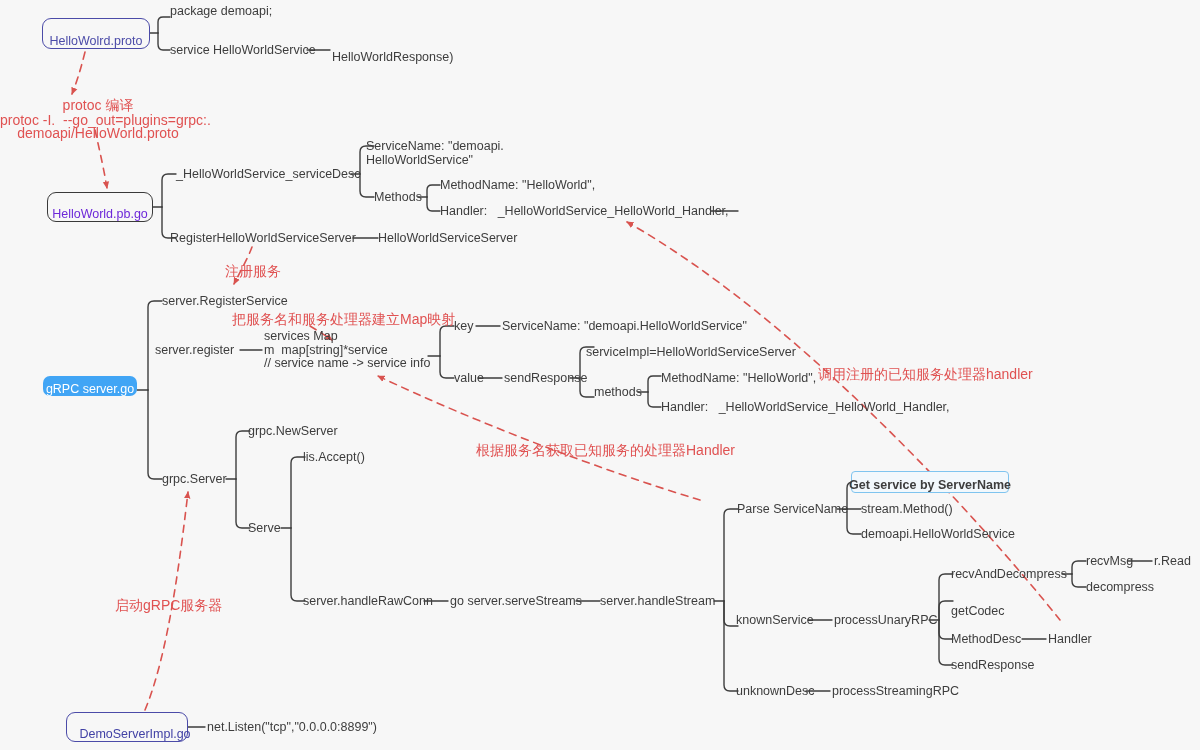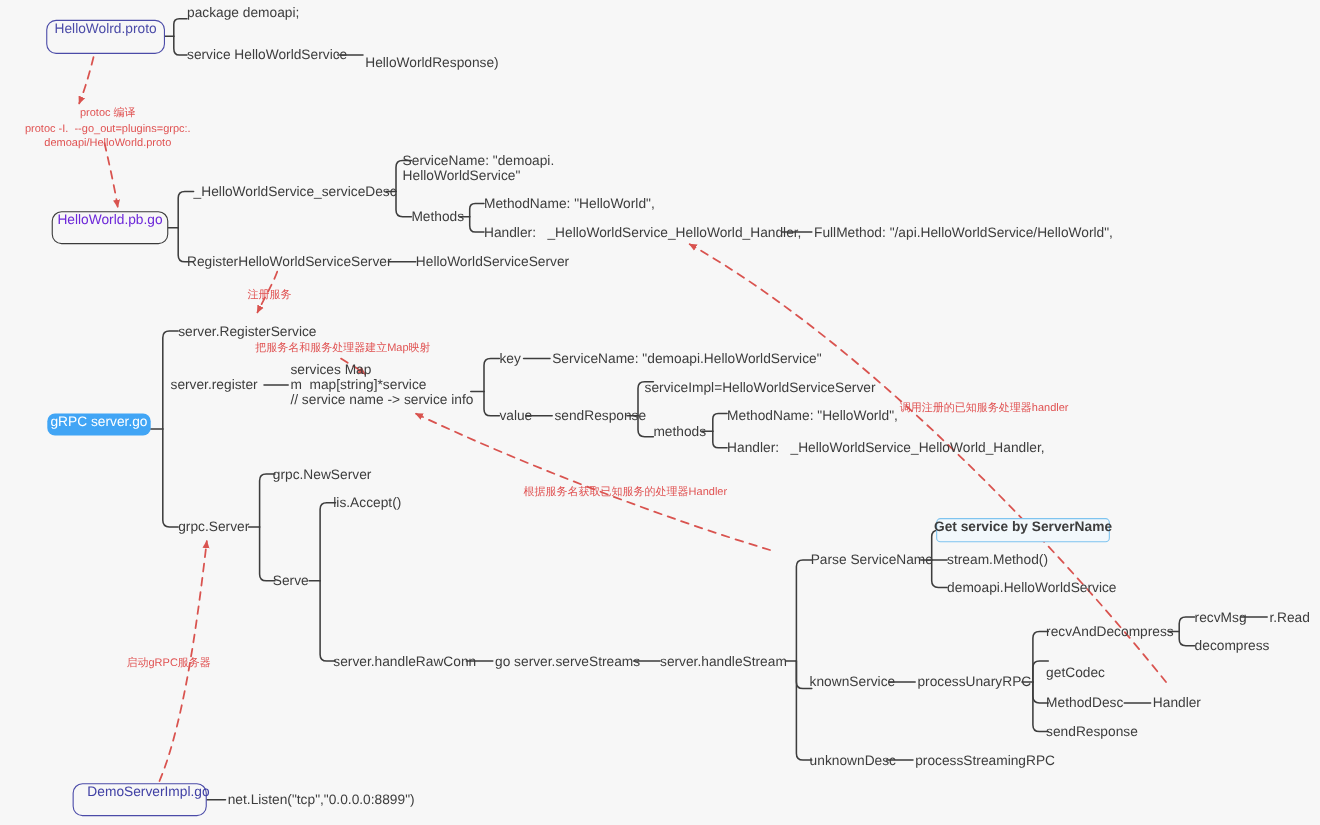--- a/index.html
+++ b/index.html
@@ -28,21 +28,21 @@
     color: #3d3d3d;
     line-height: 1.25;
     white-space: pre;
   }
 
   
   .boxnode {
     position: absolute;
     border-radius: 9px;
     display: flex;
-    align-items: flex-start;
+    align-items: flex-end;
     justify-content: center;
     font-size: 12.5px;
     box-sizing: border-box;
     white-space: nowrap;
   }
   .box-proto {
     border: 1.6px solid #4b4ba8;
     background: #f7f7f7;
     color: #4b4ba8;
   }
@@ -66,21 +66,21 @@
     border: 1.4px solid #7fc4ef;
     background: #f2f8fc;
     color: #3d3d3d;
     border-radius: 4px;
     font-weight: bold;
   }
   
   .anno {
     position: absolute;
     color: #e05252;
-    font-size: 10px;
+    font-size: 14px;
     line-height: 1.35;
     white-space: pre;
   }
   .anno.center { text-align: center; }
 </style>
 </head>
 <body>
 
 <div id="canvas">
 
@@ -222,21 +222,20 @@
   <div class="node" style="left:176px; top:167px;">_HelloWorldService_serviceDesc</div>
 
   <div class="node" style="left:366px; top:139px;">ServiceName: "demoapi.</div>
   <div class="node" style="left:366px; top:153px;">HelloWorldService"</div>
 
   <div class="node" style="left:374px; top:190px;">Methods</div>
 
   <div class="node" style="left:440px; top:178px;">MethodName: "HelloWorld",</div>
   <div class="node" style="left:440px; top:204px;">Handler:   _HelloWorldService_HelloWorld_Handler,</div>
 
-  <div class="node" style="left:740px; top:204px;">FullMethod: "/api.HelloWorldService/HelloWorld",</div>
 
   <div class="node" style="left:170px; top:231px;">RegisterHelloWorldServiceServer</div>
   <div class="node" style="left:378px; top:231px;">HelloWorldServiceServer</div>
 
   <div class="node" style="left:162px; top:294px;">server.RegisterService</div>
 
   <div class="node" style="left:155px; top:343px;">server.register</div>
 
   <div class="node" style="left:264px; top:329px;">services Map</div>
   <div class="node" style="left:264px; top:343px;">m  map[string]*service</div>

